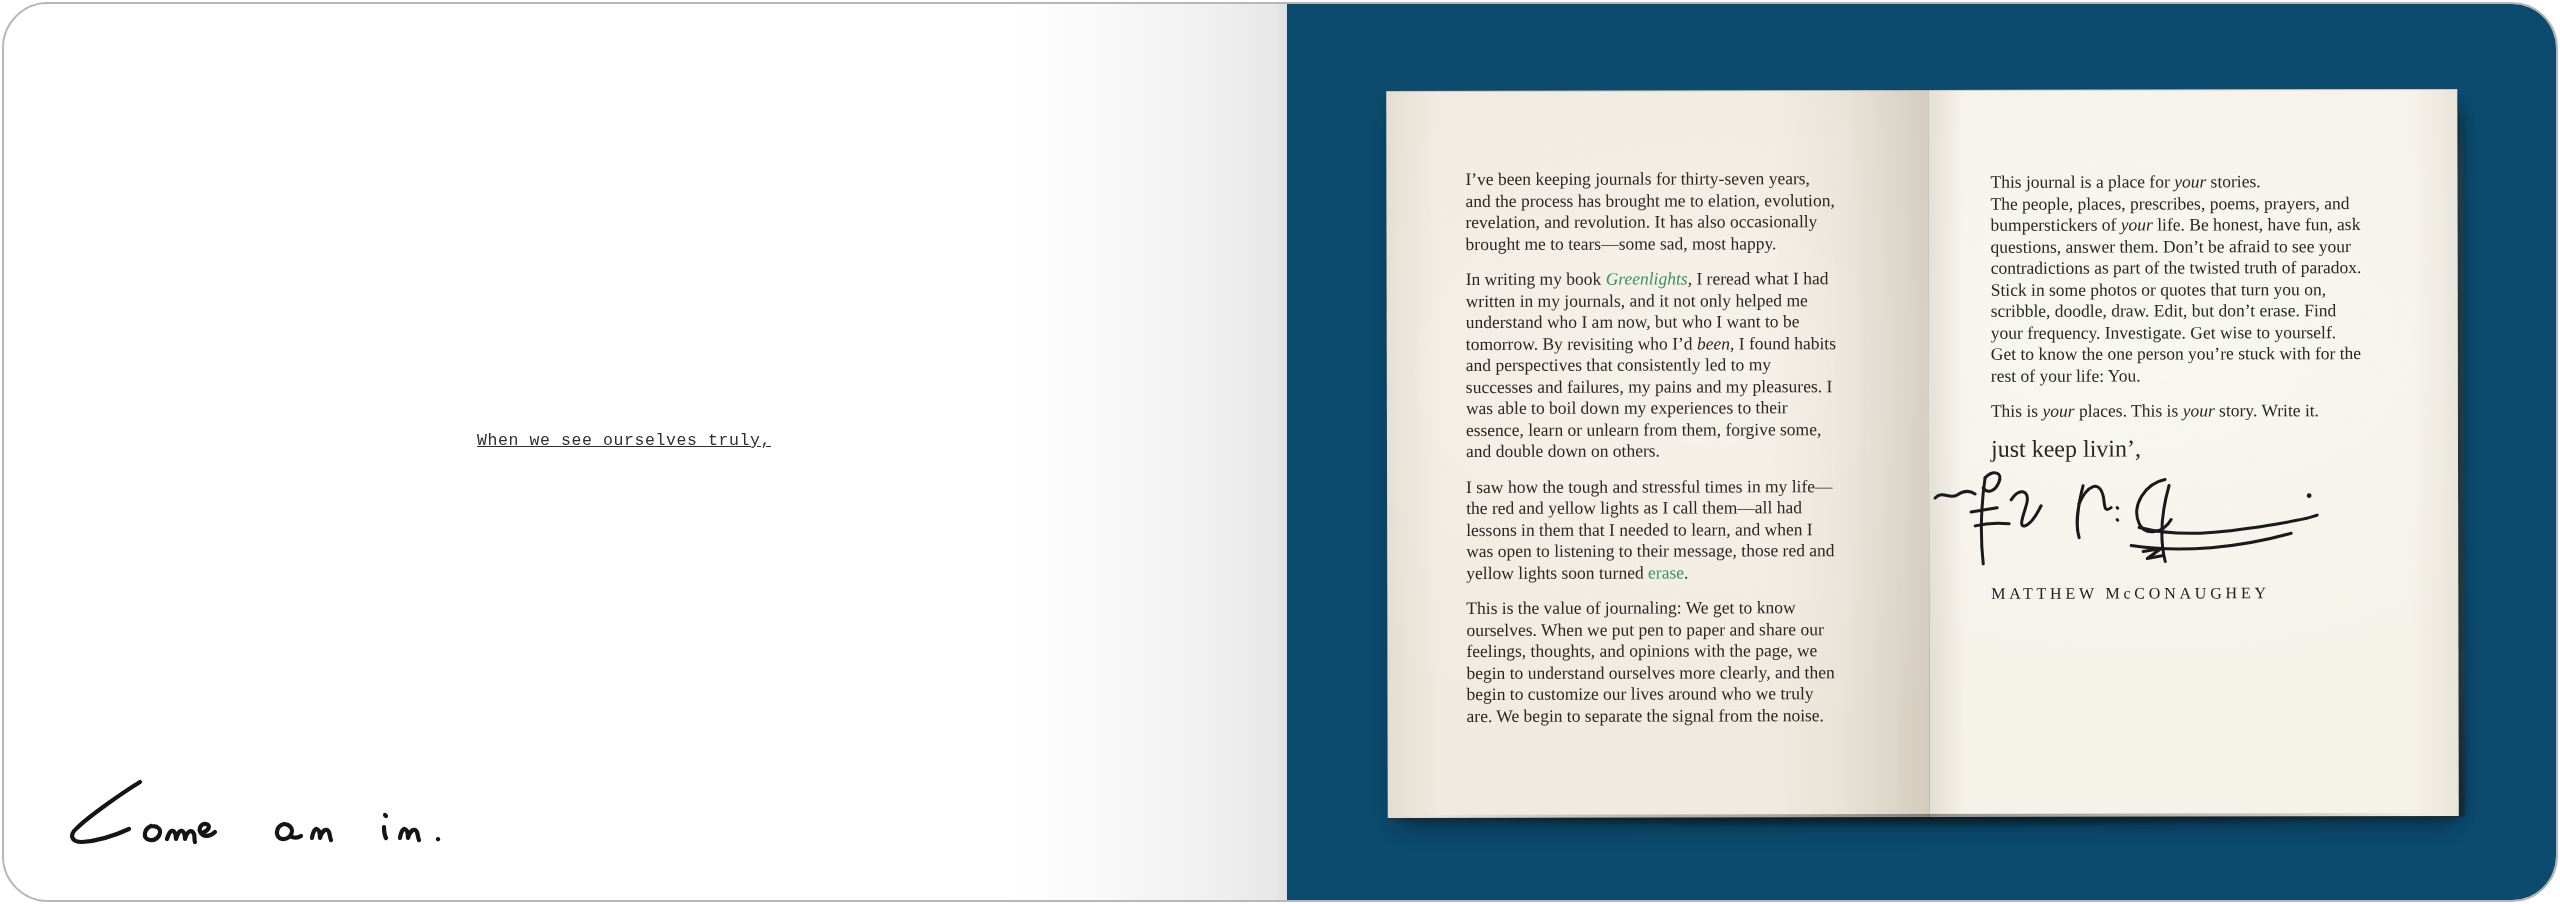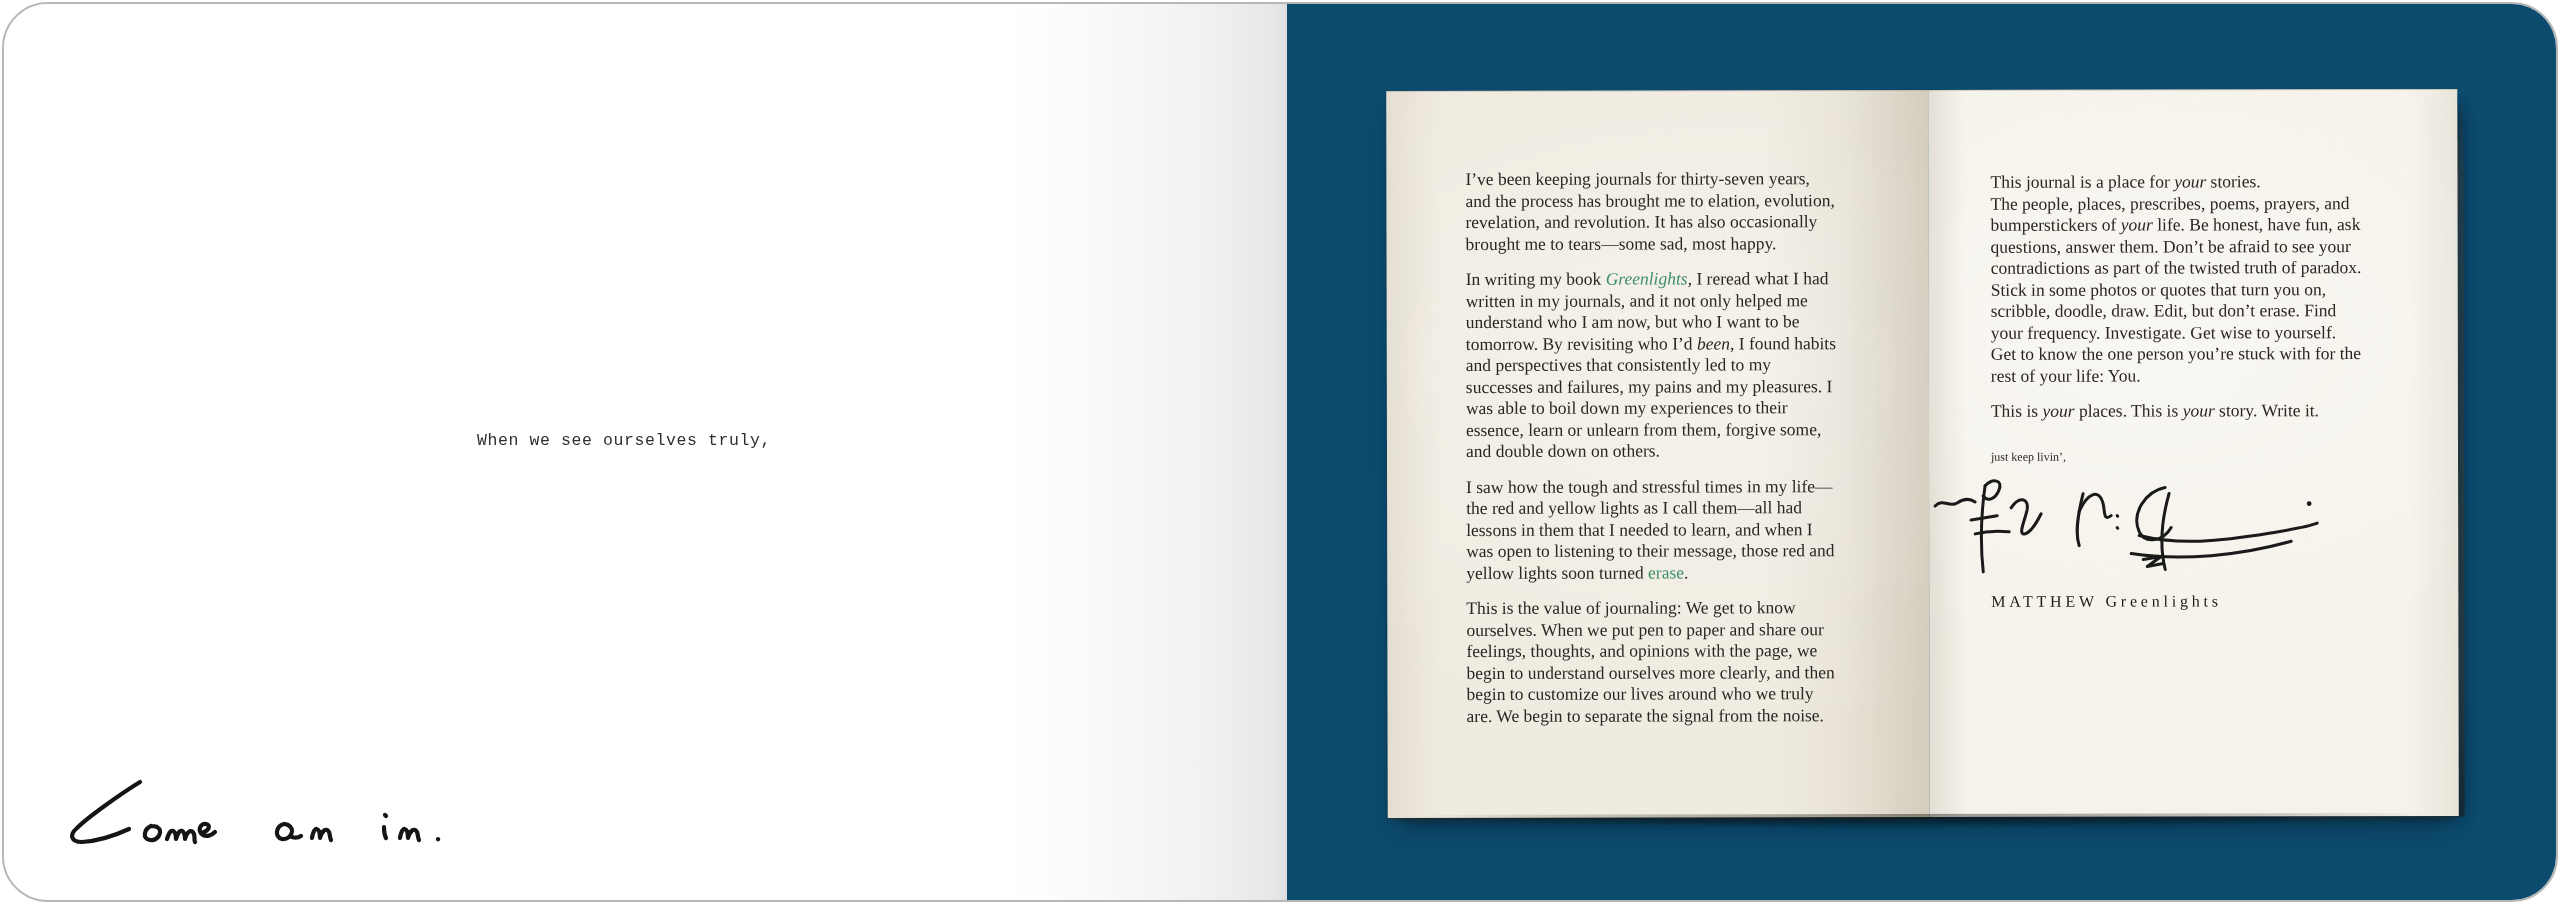--- a/index.html
+++ b/index.html
@@ -7,21 +7,21 @@
        -webkit-font-smoothing:antialiased;}
 
   
   .canvas{position:absolute;inset:2px;border:2px solid #b7b7b7;border-radius:46px;
           background:#fff;overflow:hidden;}
 
   
   .left-page{position:absolute;left:0;top:0;bottom:0;width:1283px;background:#fff;}
   .quote{position:absolute;left:120px;top:420px;width:1000px;text-align:center;
          font-family:"Liberation Mono","DejaVu Sans Mono",monospace;
-         font-size:16.5px;letter-spacing:0.6px;line-height:34px;color:#2f2f2f;}
+         font-size:16.5px;letter-spacing:0.6px;line-height:34px;color:#2f2f2f;text-decoration:underline;}
   .handwriting{position:absolute;left:60px;top:763px;width:390px;height:95px;}
 
   
   .seam{position:absolute;left:1000px;top:0;bottom:0;width:283px;pointer-events:none;
         background:linear-gradient(to right,rgba(0,0,0,0) 0%,rgba(0,0,0,0.015) 25%,
                    rgba(0,0,0,0.055) 70%,rgba(0,0,0,0.095) 96%,rgba(0,0,0,0.13) 100%);}
 
   
   .right-page{position:absolute;left:1283px;top:0;bottom:0;right:0;background:#0c4a6e;}
 
@@ -52,21 +52,21 @@
 
   .text-col{position:absolute;width:372px;font-size:17.5px;line-height:21.5px;color:#2a2722;}
   .book-page.left  .text-col{left:79px;top:77px;}
   .book-page.right .text-col{left:62px;top:81px;}
   .text-col p{margin:0 0 14px 0;}
   .seg-n{font-style:normal;}
   .seg-i{font-style:italic;}
   .seg-g{color:var(--green,#3d8f66);}
   .seg-gi{color:var(--green,#3d8f66);font-style:italic;}
 
-  .signoff{margin-top:24px;font-size:12px;color:#2a2722;}
+  .signoff{margin-top:16px;font-size:24px;color:#2a2722;}
   .signature{display:block;width:400px;height:115px;margin:6px 0 0 -58px;}
   .author{margin-top:2px;font-size:16px;letter-spacing:3.8px;color:#1d1b18;white-space:nowrap;}
 
   .sr{position:absolute;width:1px;height:1px;overflow:hidden;clip-path:inset(50%);}
 </style>
 </head>
 <body>
 
 <div class="canvas">
 
@@ -129,19 +129,19 @@
             <path d="M184,42 l0.6,0.6"></path>
             <path d="M184,54 l0.6,0.6"></path>
             <path d="M232,14 c-20,4 -34,26 -26,44 c6,13 24,10 32,-4"></path>
             <path d="M236,20 c-8,28 -10,52 -4,76"></path>
             <path d="M206,62 c40,10 80,6 130,-2 c24,-4 38,-6 48,-10"></path>
             <path d="M198,80 c50,8 110,2 160,-12"></path>
             <path d="M210,86 l18,-3 l-14,10 l16,-3"></path>
             <path d="M376,28 a2.4,2.4 0 1,0 0.1,0" fill="#1a1a1a" stroke="none"></path>
           </svg>
 
-          <div class="author">MATTHEW Greenlights</div>
+          <div class="author">MATTHEW McCONAUGHEY</div>
         </div>
       </div>
 
     </div>
   </div>
 </div>
 
 </body></html>

